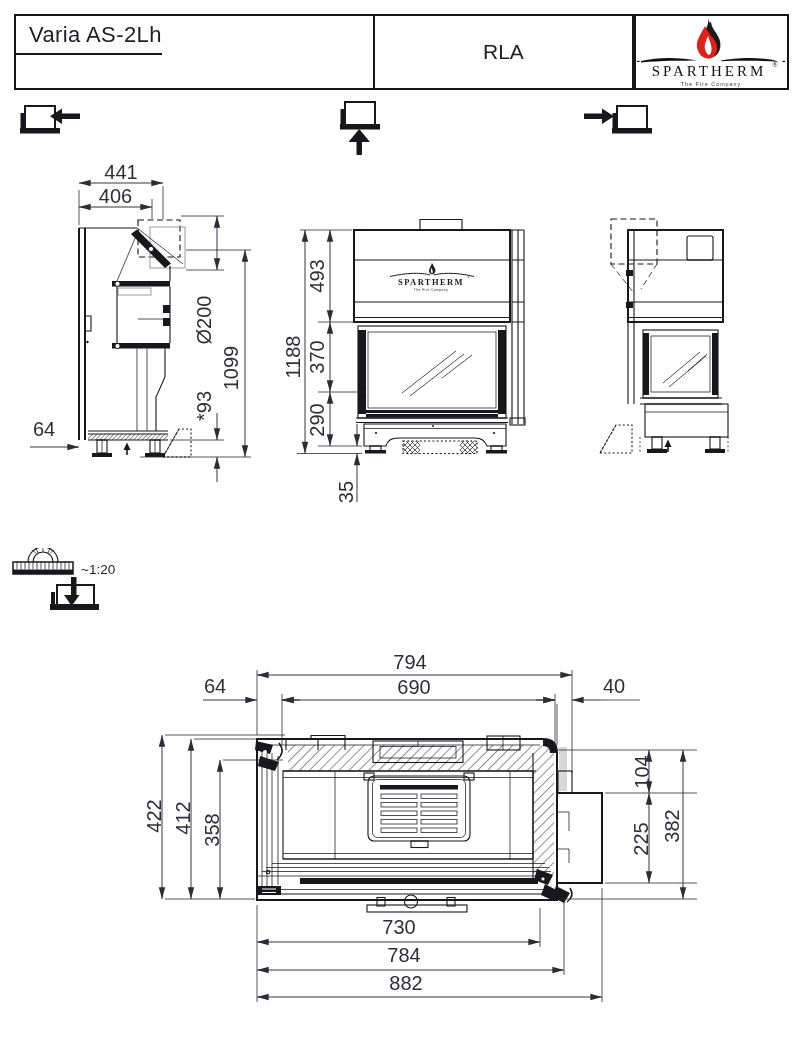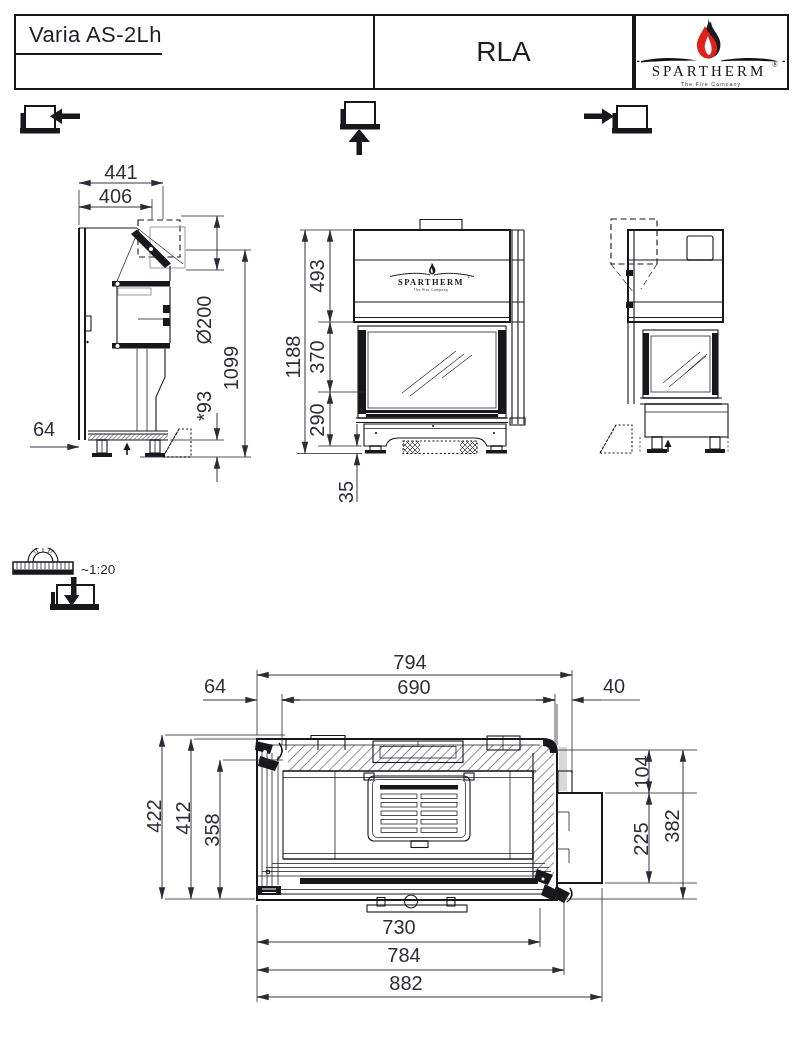--- a/index.html
+++ b/index.html
@@ -5,21 +5,21 @@
   html,body{margin:0;padding:0;background:#fff;}
   .page{position:relative;width:805px;height:1045px;background:#fff;overflow:hidden;
         font-family:"Liberation Sans",sans-serif;color:#1d1d25;}
   
   .tblock{position:absolute;left:14px;top:14px;width:775px;height:76px;border:2px solid #15151a;display:flex;box-sizing:border-box;background:#fff;}
   .tb-left{flex:1;display:flex;flex-direction:row;min-width:0;gap:19px;}
   .tb-row1{height:39px;border-bottom:2px solid #15151a;display:flex;align-items:center;padding-left:13px;
            font-size:22px;letter-spacing:.4px;box-sizing:border-box;}
   .tb-row2{flex:1;display:flex;}
   .tb-c1{width:194px;border-right:2px solid #15151a;box-sizing:border-box;}
-  .tb-c2,.tb-c3{flex:1;display:flex;align-items:center;justify-content:center;font-size:28px;box-sizing:border-box;}
+  .tb-c2,.tb-c3{flex:1;display:flex;align-items:center;justify-content:center;font-size:21px;box-sizing:border-box;}
   .tb-c2{border-right:2px solid #15151a;}
   .tb-logo{width:153px;border-left:2px solid #15151a;display:flex;align-items:center;justify-content:center;box-sizing:border-box;}
   
   .lay{position:absolute;left:0;}
   
   .l1{fill:none;stroke:#17171c;stroke-width:1.1;}
   .l2{fill:none;stroke:#17171c;stroke-width:2;}
   .lt{fill:none;stroke:#17171c;stroke-width:.75;}
   .lg{fill:none;stroke:#9b9b9b;stroke-width:1;}
   .fb{fill:#17171c;stroke:none;}

